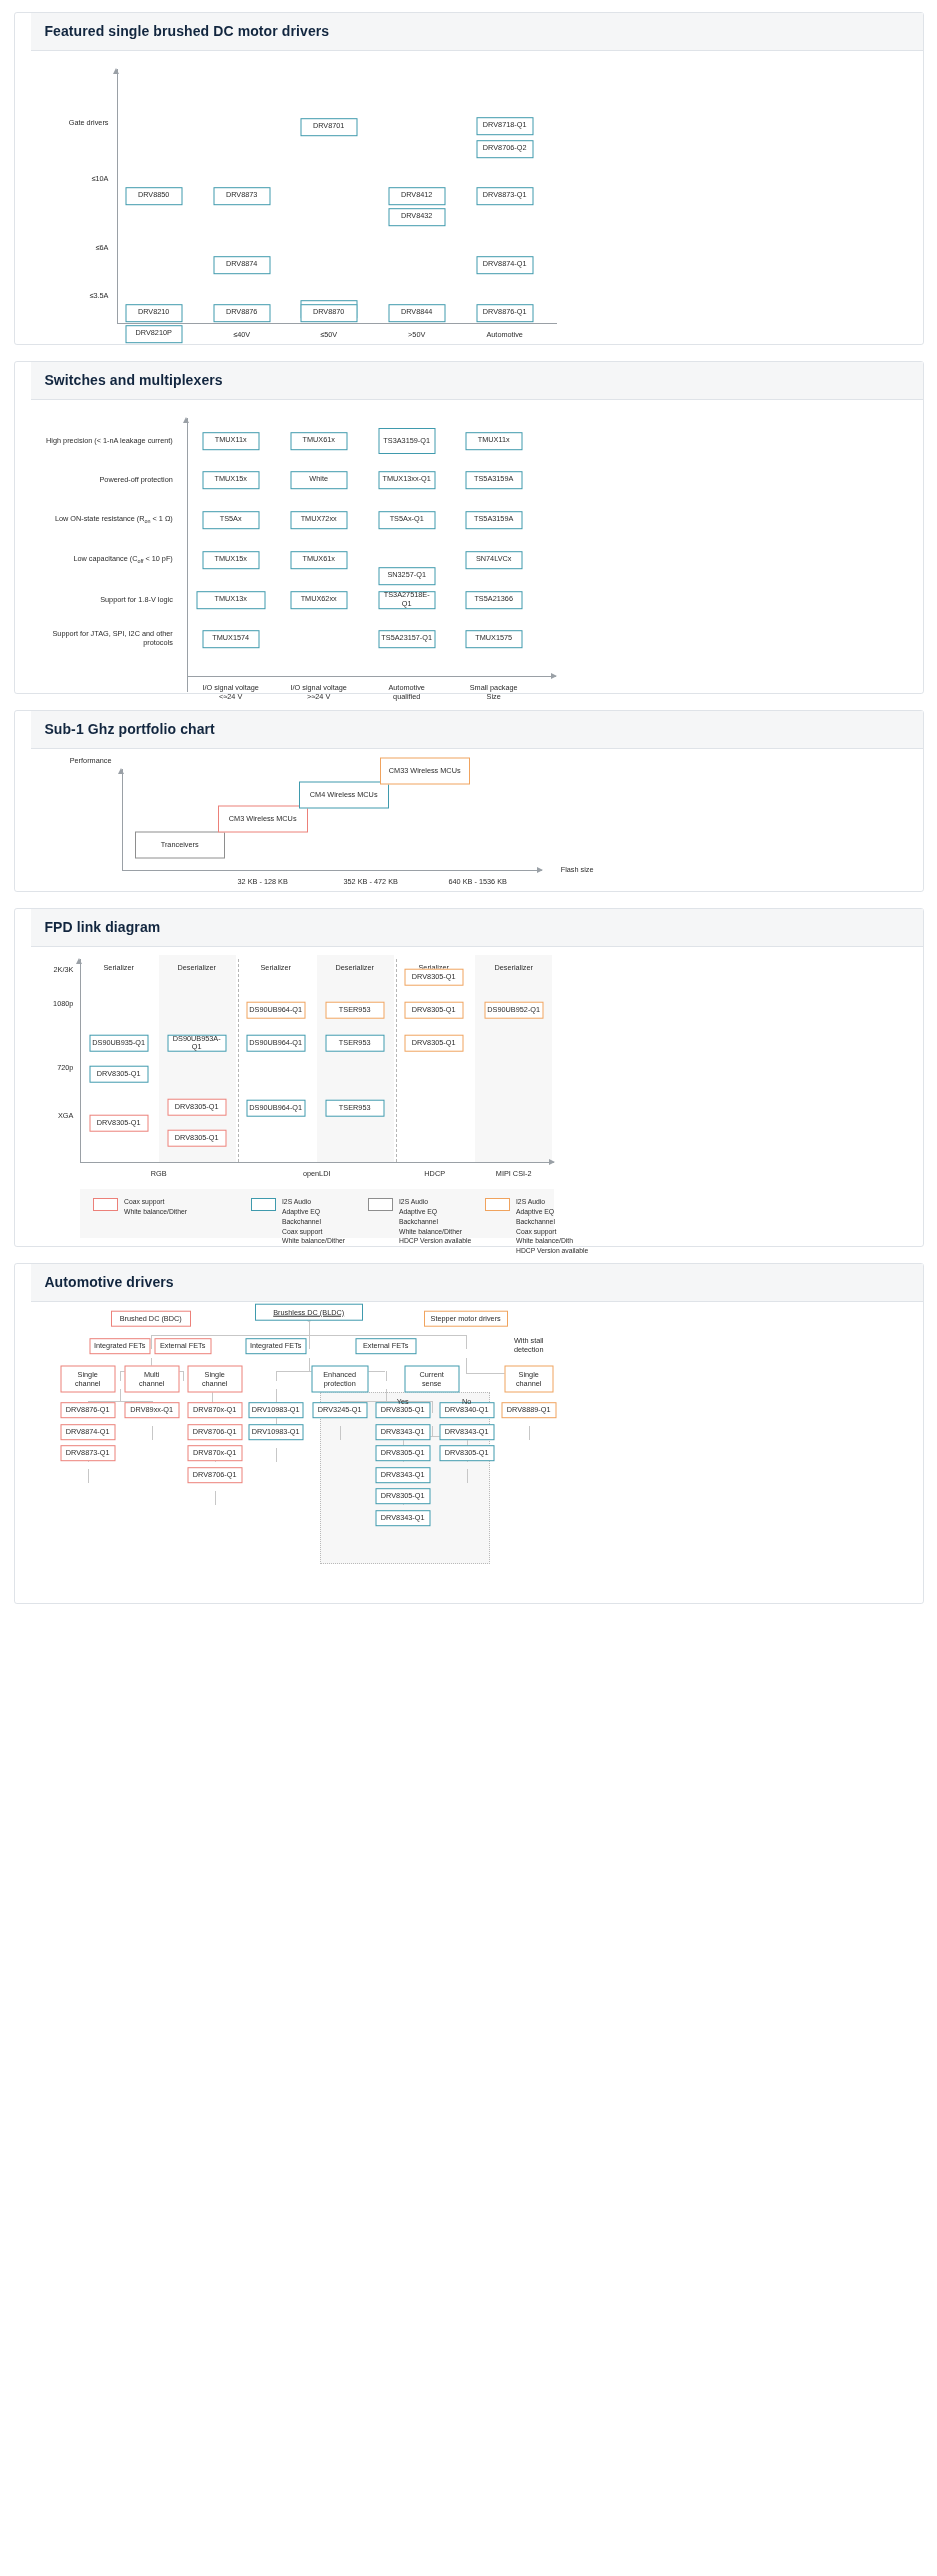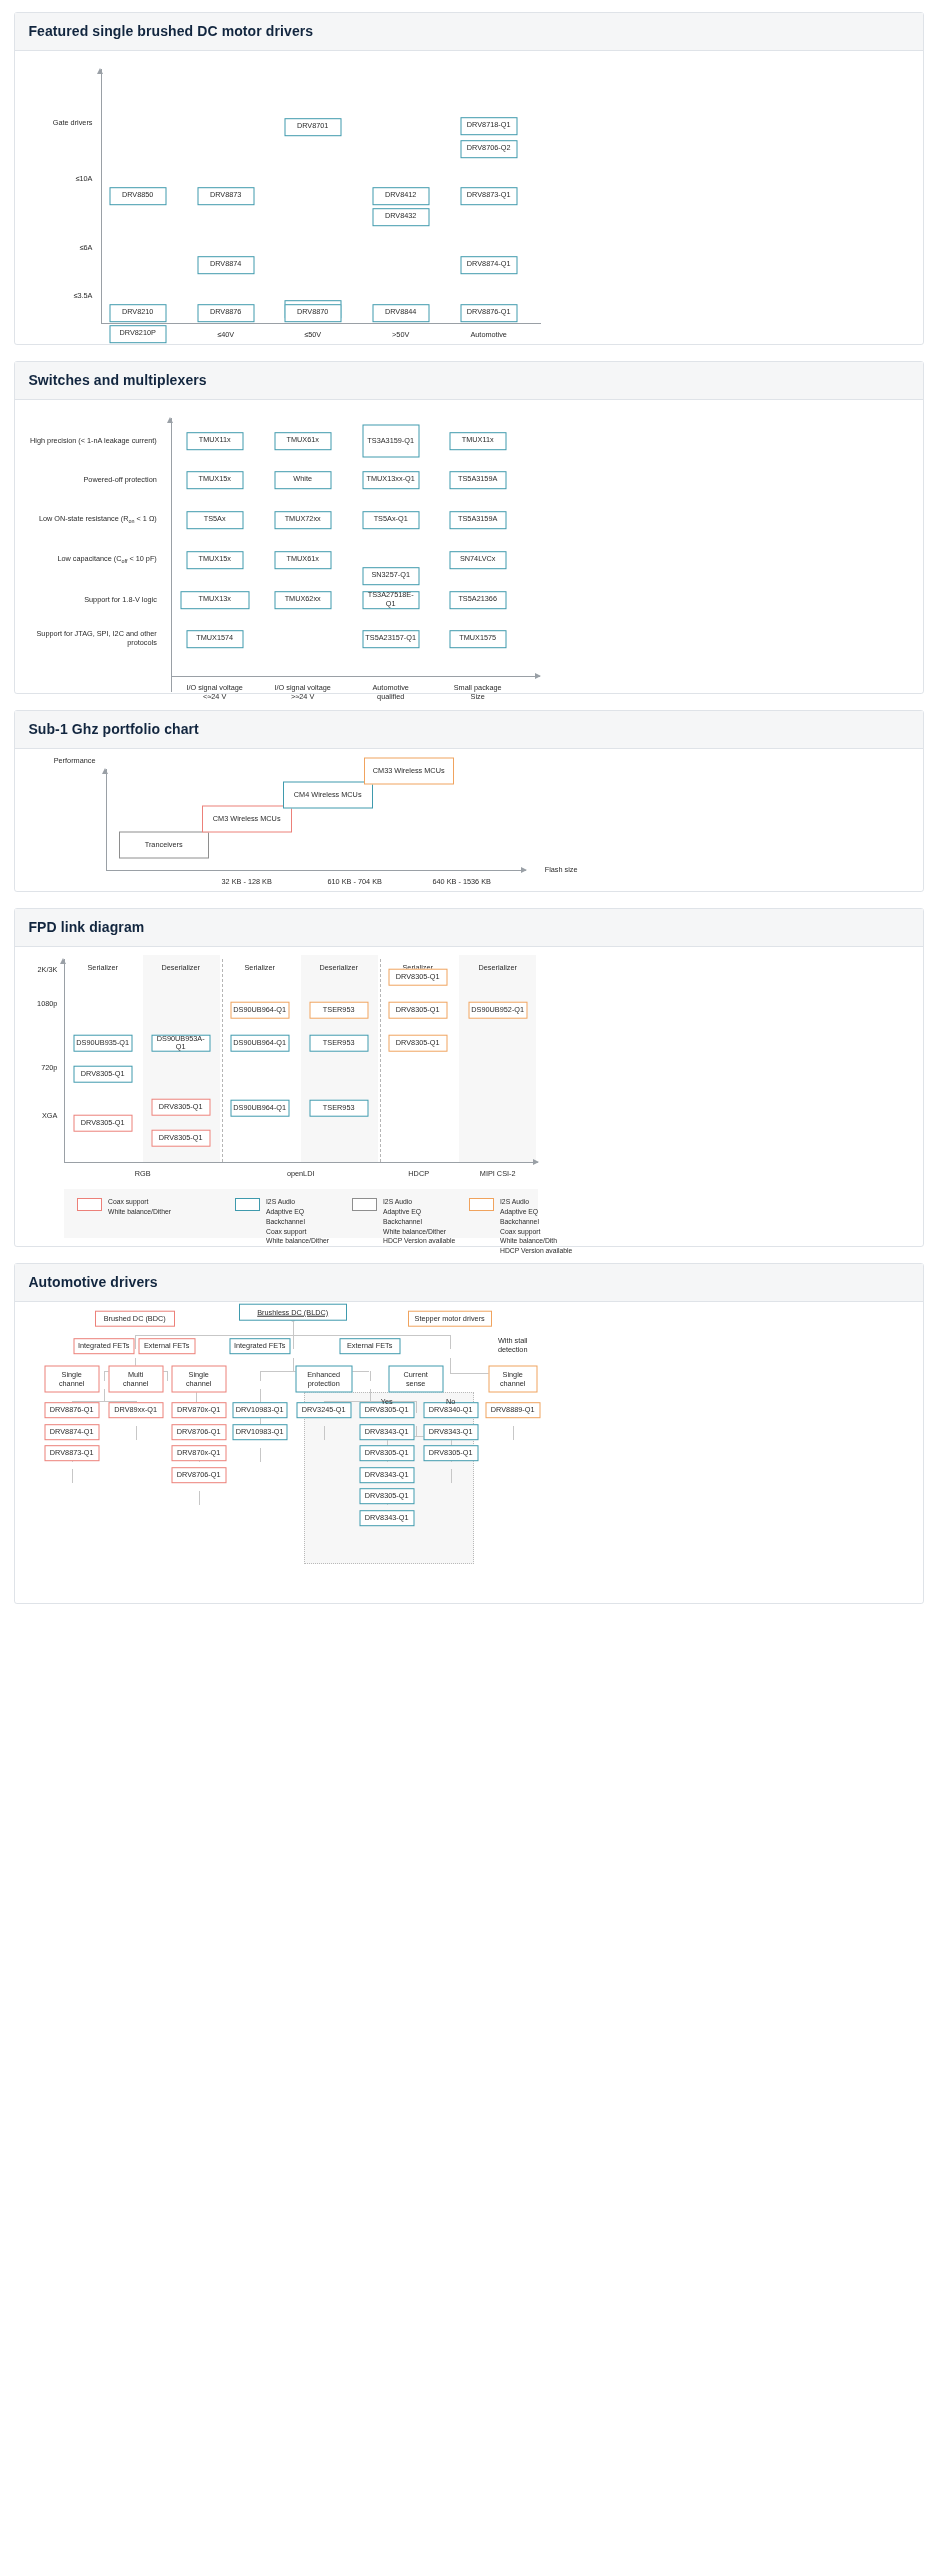--- a/index.html
+++ b/index.html
@@ -9,20 +9,21 @@
     font-family: "Liberation Sans", sans-serif;
     width: 938px;
   }
   .page { width: 938px; padding: 11.7px 13.7px 19.5px 13.7px; }
 
   .card {
     border: 1px solid #dfe3e8;
     border-radius: 2.9px;
     margin-bottom: 15.6px;
     background: #fff;
+    padding-left: 16px;
   }
   .card-header {
     background: #f5f6f7;
     border-bottom: 1px solid #dfe3e8;
     padding: 10.7px 13.7px;
     font-size: 14px;
     font-weight: bold;
     color: #12263f;
     letter-spacing: 0.1px;
   }
@@ -221,21 +222,21 @@
           <div class="ylab" style="left: 0px; top: 41px; width: 148px; padding-right: 5.9px;">High precision (&lt; 1-nA leakage current)</div>
           <div class="ylab" style="left: 0px; top: 80px; width: 148px; padding-right: 5.9px;">Powered-off protection</div>
           <div class="ylab" style="left: 0px; top: 120px; width: 148px; padding-right: 5.9px;">Low ON-state resistance (R<sub>on</sub> &lt; 1 Ω)</div>
           <div class="ylab" style="left: 0px; top: 160px; width: 148px; padding-right: 5.9px;">Low capacitance (C<sub>off</sub> &lt; 10 pF)</div>
           <div class="ylab" style="left: 0px; top: 200px; width: 148px; padding-right: 5.9px;">Support for 1.8-V logic</div>
           <div class="ylab" style="left: 0px; top: 239px; width: 148px; padding-right: 5.9px;">Support for JTAG, SPI, I2C and other protocols</div>
         </div>
       <div id="switch-cells">
           <div class="chip teal" style="left: 200px; top: 41px; width: 57px; height: 17.6px;">TMUX11x</div>
           <div class="chip teal" style="left: 288px; top: 41px; width: 57px; height: 17.6px;">TMUX61x</div>
-          <div class="chip teal" style="left: 376px; top: 41px; width: 57px; height: 33px;">TS3A3159-Q1</div>
+          <div class="chip teal" style="left: 376px; top: 41px; width: 57px; height: 26px;">TS3A3159-Q1</div>
           <div class="chip teal" style="left: 463px; top: 41px; width: 57px; height: 17.6px;">TMUX11x</div>
           <div class="chip teal" style="left: 200px; top: 80px; width: 57px; height: 17.6px;">TMUX15x</div>
           <div class="chip teal" style="left: 288px; top: 80px; width: 57px; height: 17.6px;">White</div>
           <div class="chip teal" style="left: 376px; top: 80px; width: 57px; height: 17.6px;">TMUX13xx-Q1</div>
           <div class="chip teal" style="left: 463px; top: 80px; width: 57px; height: 17.6px;">TS5A3159A</div>
           <div class="chip teal" style="left: 200px; top: 120px; width: 57px; height: 17.6px;">TS5Ax</div>
           <div class="chip teal" style="left: 288px; top: 120px; width: 57px; height: 17.6px;">TMUX72xx</div>
           <div class="chip teal" style="left: 376px; top: 120px; width: 57px; height: 17.6px;">TS5Ax-Q1</div>
           <div class="chip teal" style="left: 463px; top: 120px; width: 57px; height: 17.6px;">TS5A3159A</div>
           <div class="chip teal" style="left: 200px; top: 160px; width: 57px; height: 17.6px;">TMUX15x</div>
@@ -270,21 +271,21 @@
       <div class="axis-v" style="left:91px; top:19.5px; height:102px"></div>
       <div class="axis-h arrow" style="left:91px; top:121px; width:420px"></div>
       <div class="xlab" style="left:530px; top:116px; width:59px; text-align:left; transform:none">Flash size</div>
 
       <div class="chip grey" style="left:149px; top:96px;  width:90px; height:27px">Tranceivers</div>
       <div class="chip red" style="left:232px; top:70px;  width:90px; height:27px">CM3 Wireless MCUs</div>
       <div class="chip teal" style="left:313px; top:46px;  width:90px; height:27px">CM4 Wireless MCUs</div>
       <div class="chip orange" style="left:394px; top:21.5px;  width:90px; height:27px">CM33 Wireless MCUs</div>
 
       <div class="xlab" style="left:232px; top:128px">32 KB - 128 KB</div>
-      <div class="xlab" style="left:340px; top:128px">610 KB - 704 KB</div>
+      <div class="xlab" style="left:340px; top:128px">352 KB - 472 KB</div>
       <div class="xlab" style="left:447px; top:128px">640 KB - 1536 KB</div>
     </div>
   </div>
 
   <div class="card">
     <div class="card-header">FPD link diagram</div>
     <div class="card-body matrix" style="height:299px">
       <div class="band" style="left:128px; top:7.8px;  width:77px;  height:208px"></div>
       <div class="band" style="left:286px; top:7.8px;  width:77px;  height:208px"></div>
       <div class="band" style="left:444px; top:7.8px;  width:77px;  height:208px"></div>

